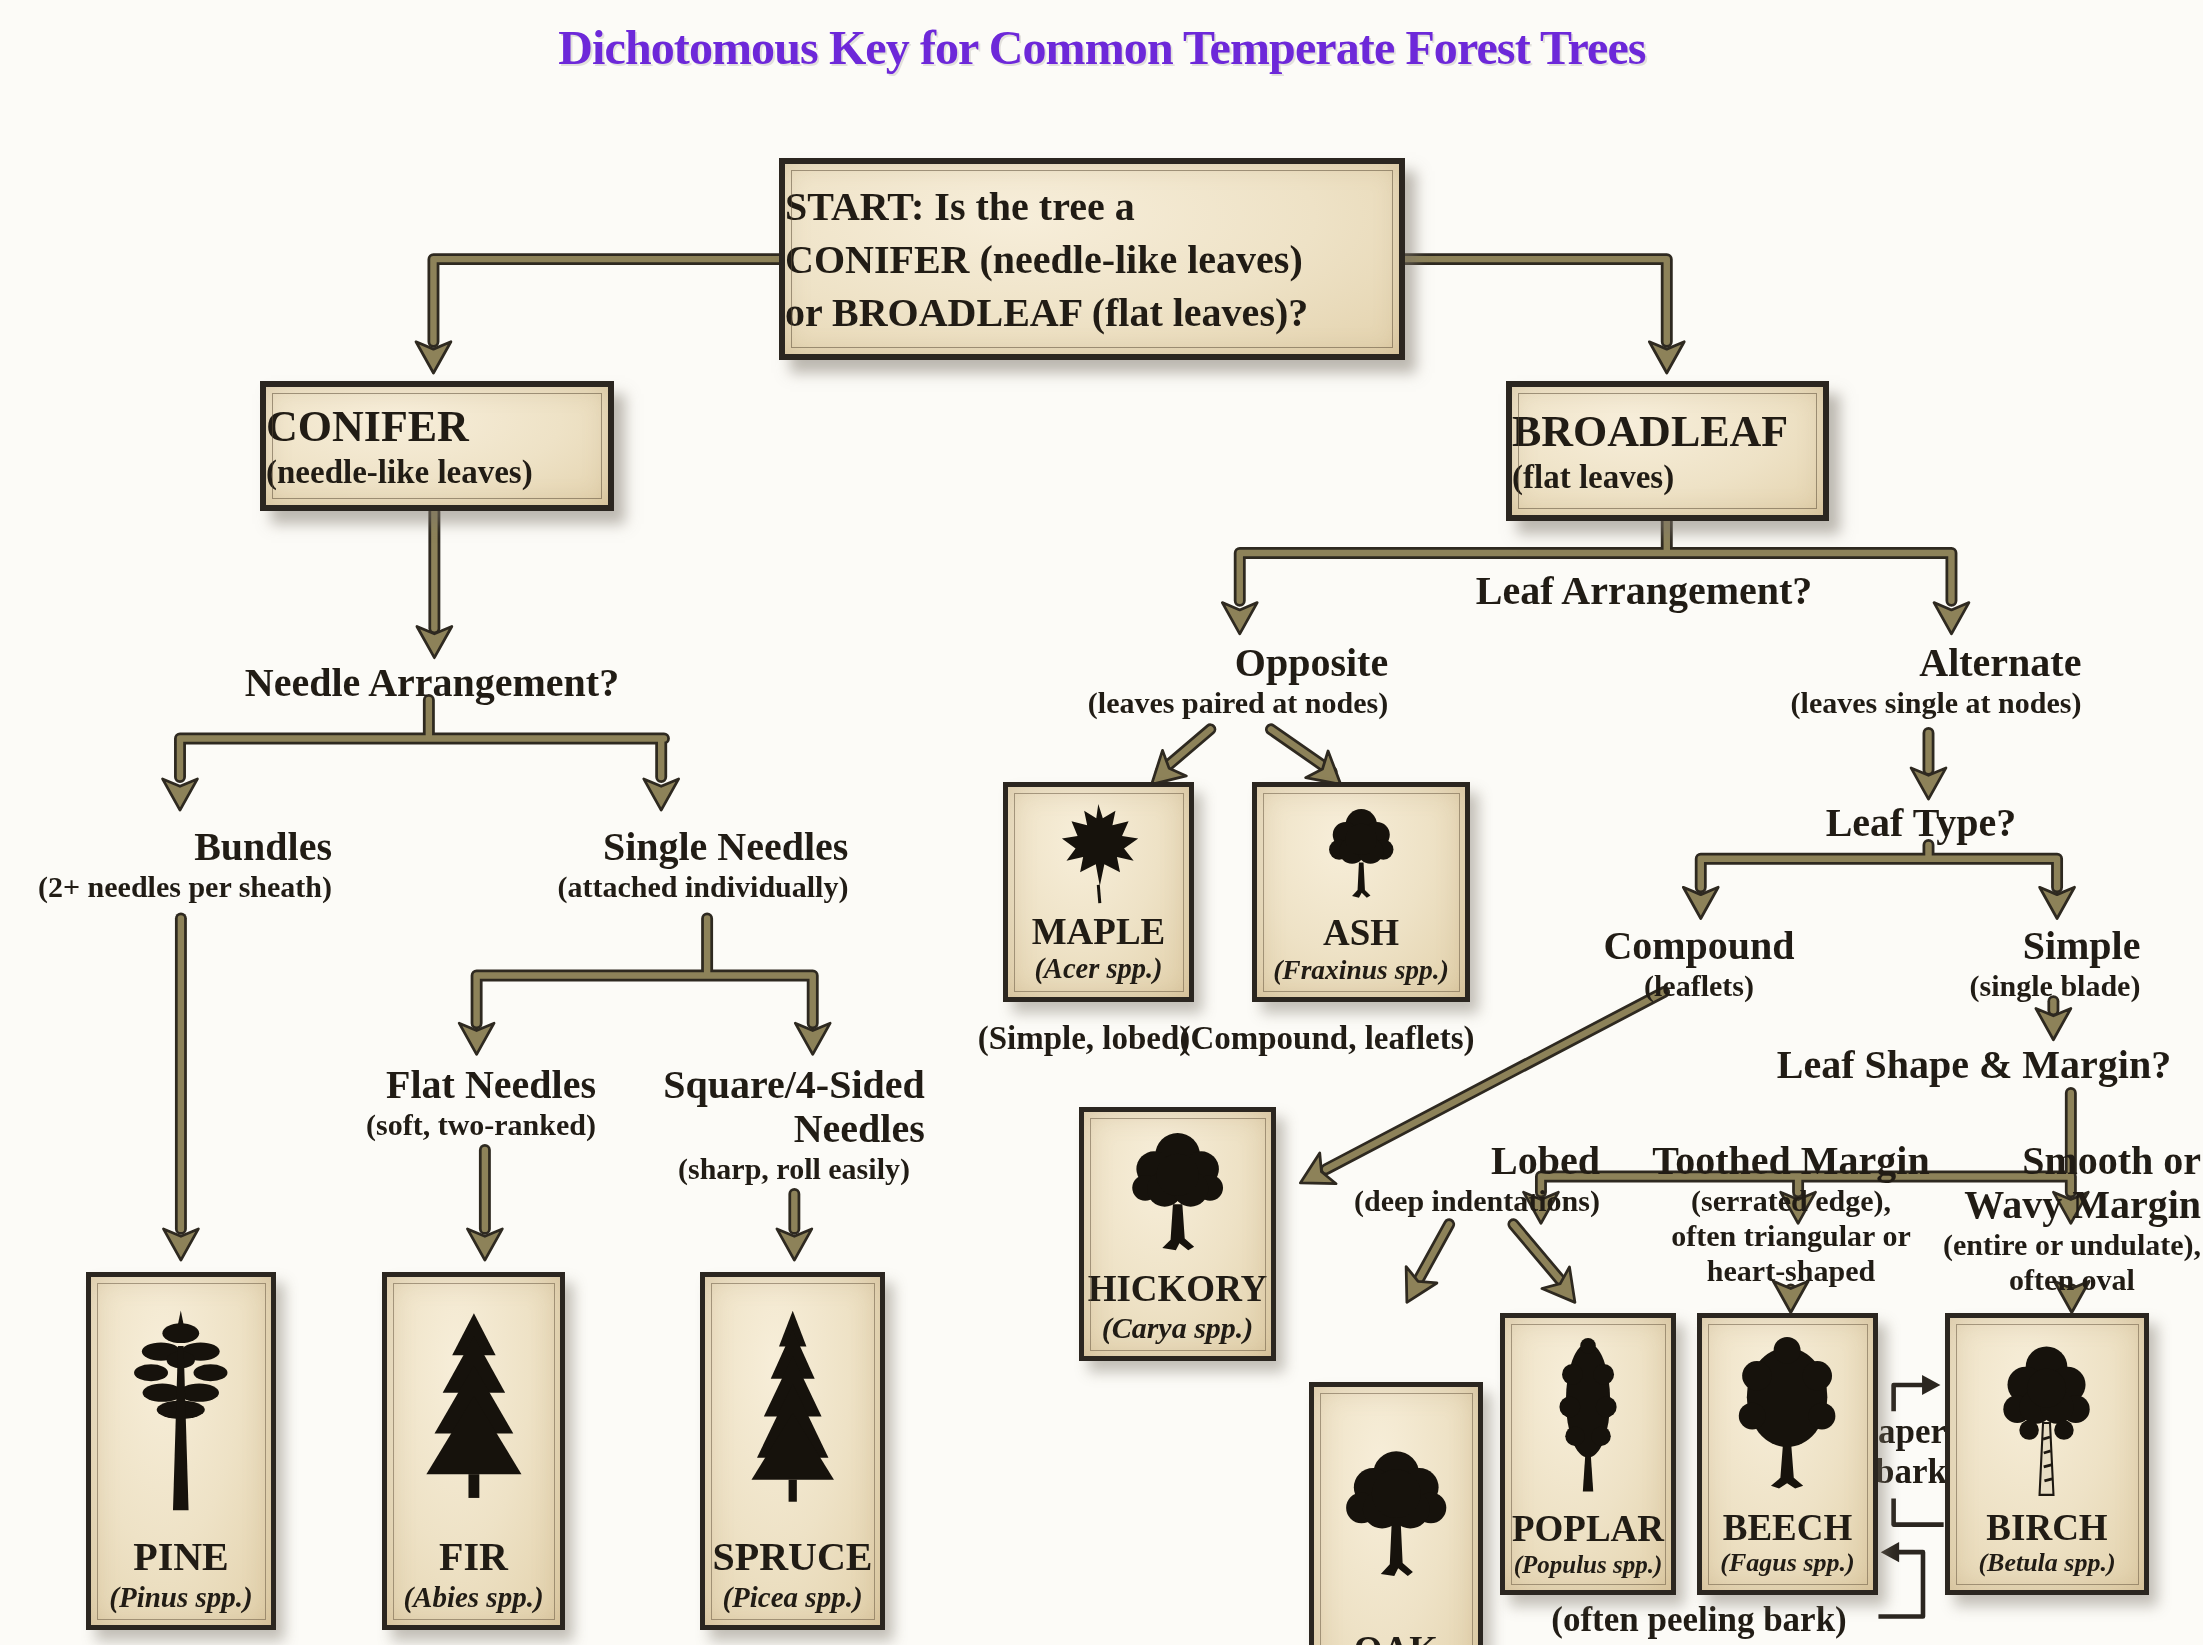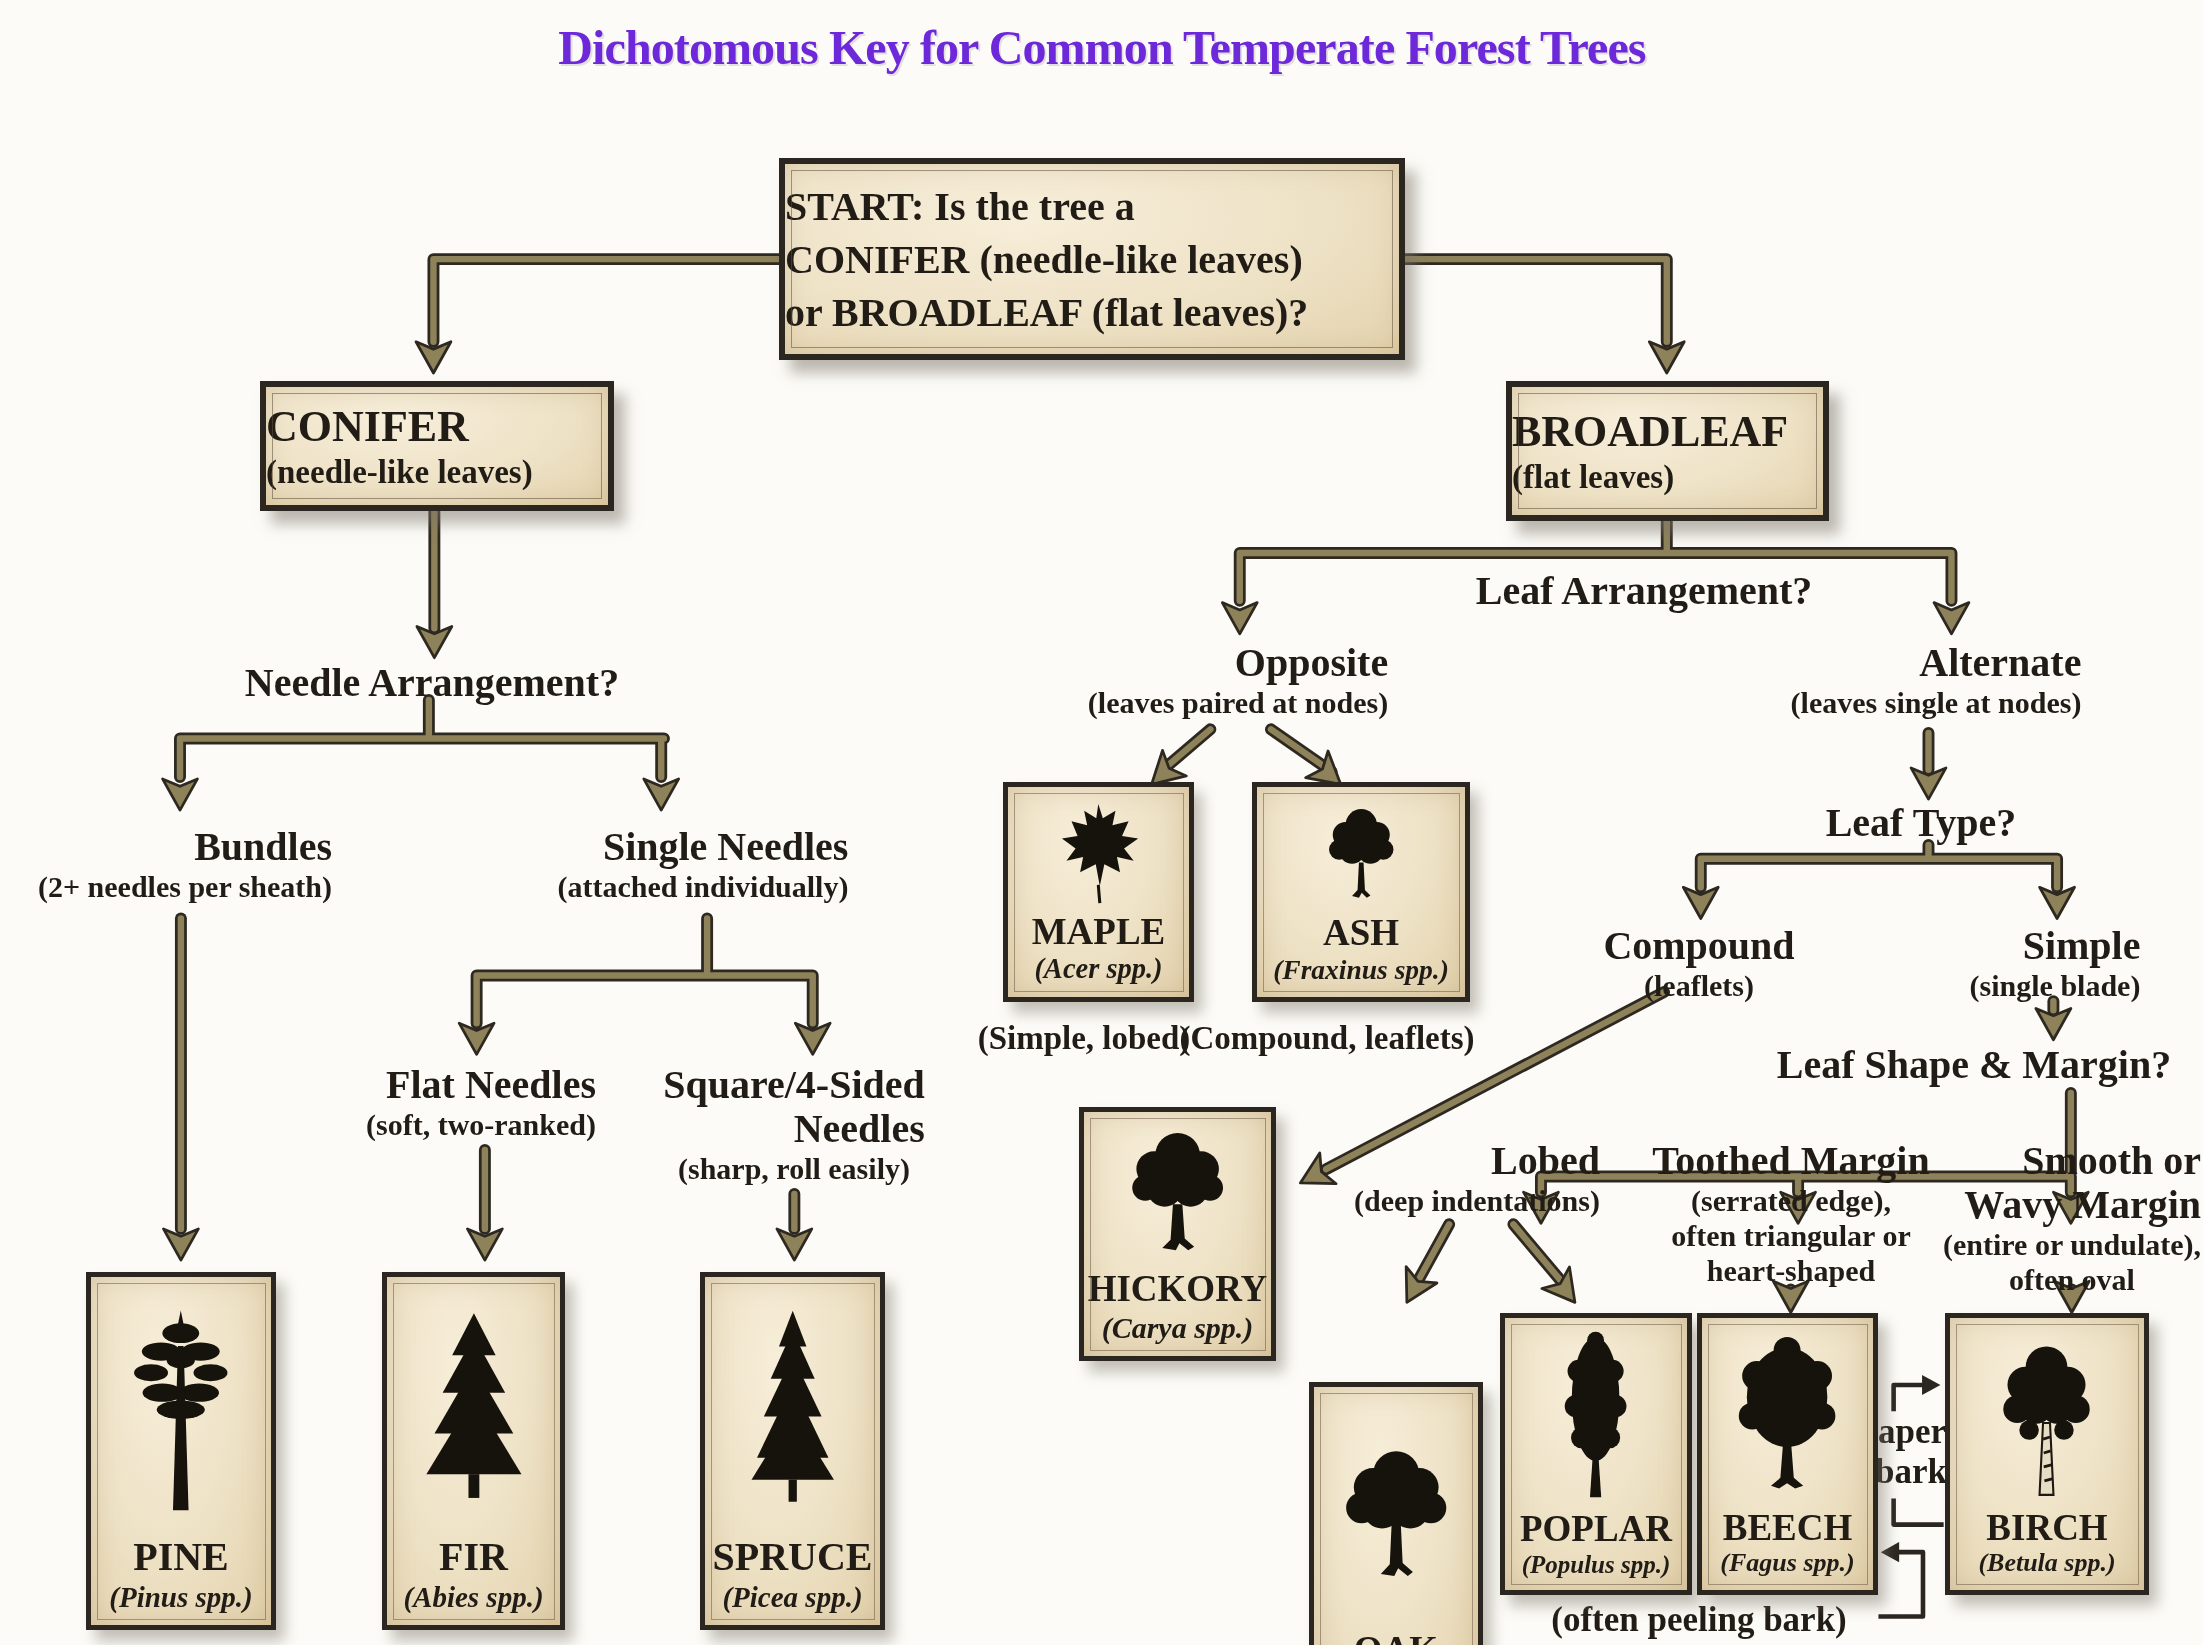--- a/index.html
+++ b/index.html
@@ -359,21 +359,21 @@
         <circle cx="78" cy="116" r="30"></circle>
           <circle cx="122" cy="116" r="30"></circle>
           <circle cx="100" cy="92" r="38"></circle>
         <path d="M93 136 L107 136 L110 200 L126 214 L118 220 L103 208 L97 220 L76 217 L90 202 Z"></path>
       </g>
     </svg>
     <div class="nm" style="font-size:37px">OAK</div>
     <div class="lt" style="font-size:25px">(Quercus spp.)</div>
   </div>
 
-  <div class="card" style="left:1500px;top:1313px;width:192px;height:282px">
+  <div class="card" style="left:1500px;top:1313px;width:176px;height:282px">
     <svg class="tree" viewBox="0 0 200 250">
       <g class="tfill">
         <ellipse cx="100" cy="100" rx="34" ry="88"></ellipse>
         <circle cx="76" cy="60" r="16"></circle>
           <circle cx="124" cy="60" r="16"></circle>
         <circle cx="72" cy="110" r="16"></circle>
           <circle cx="128" cy="110" r="16"></circle>
         <circle cx="80" cy="155" r="15"></circle>
           <circle cx="120" cy="155" r="15"></circle>
         <circle cx="100" cy="16" r="12"></circle>

